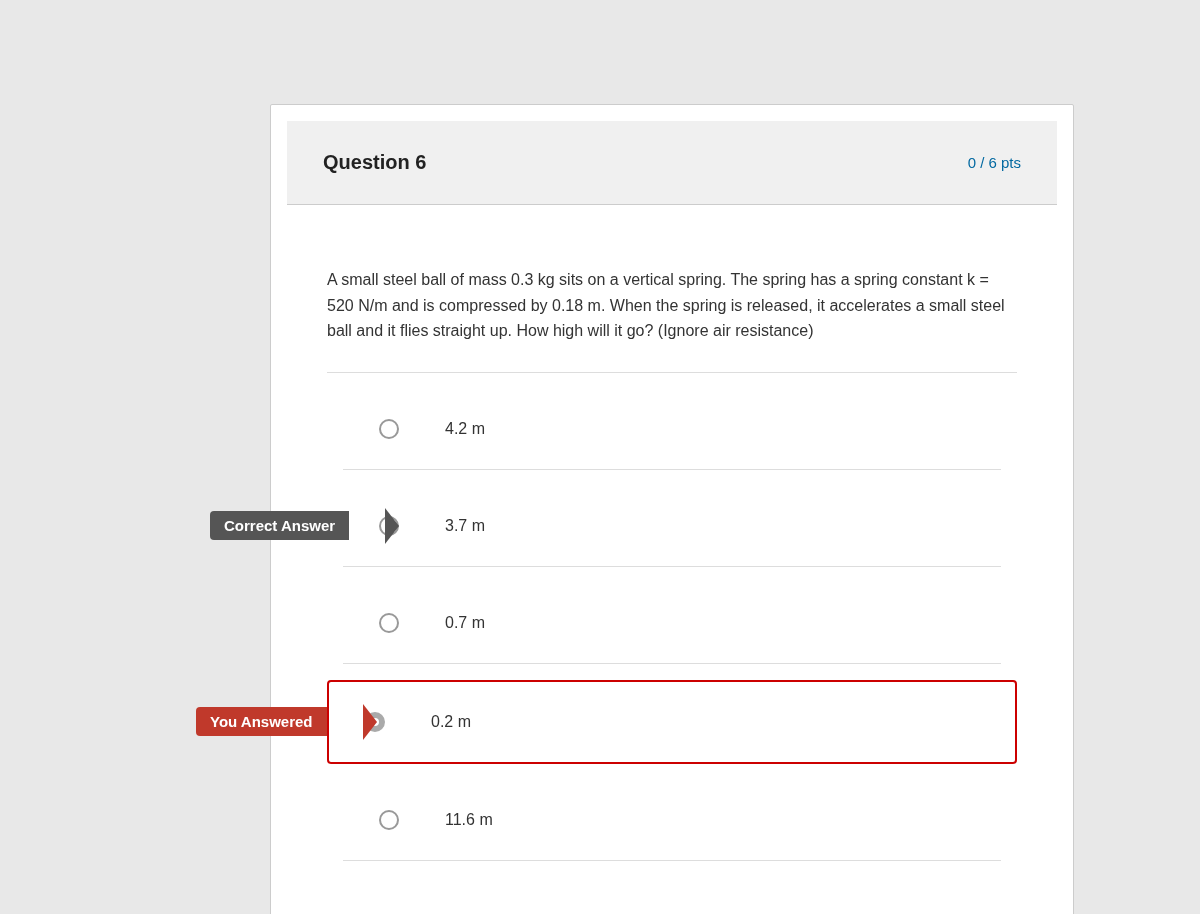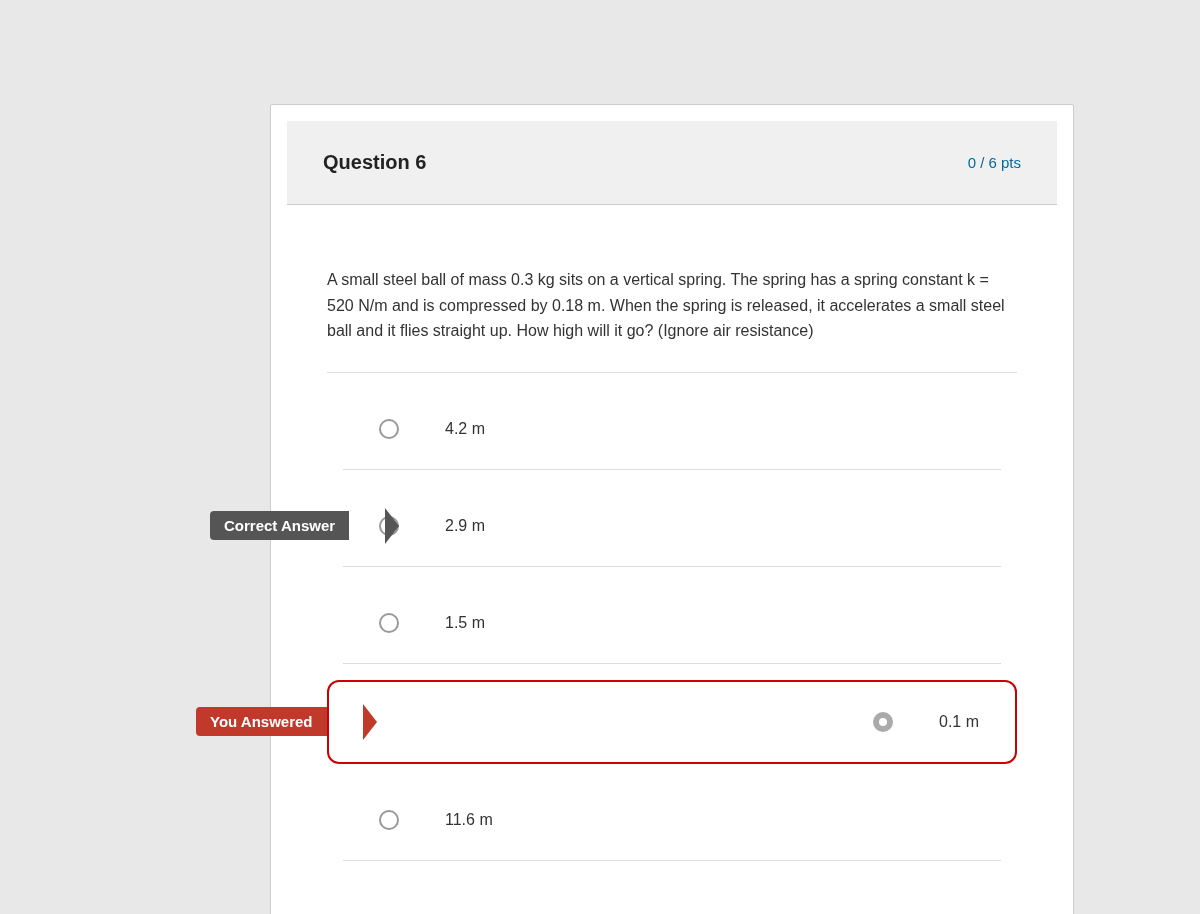--- a/index.html
+++ b/index.html
@@ -67,23 +67,22 @@
       border-bottom: 1px solid #ddd;
       padding: 14px 20px;
       display: flex;
       align-items: center;
       gap: 14px;
       position: relative;
     }
 
     .answer-option.selected-wrong {
       border: 2px solid #cc0000;
-      border-radius: 12px;
+      border-radius: 4px;
       margin: 4px 0;
-      justify-content: flex-end;
     }
 
     .radio-circle {
       width: 20px;
       height: 20px;
       border-radius: 50%;
       border: 2px solid #999;
       background: #fff;
       flex-shrink: 0;
       display: flex;
@@ -183,36 +182,36 @@
           <span class="option-text">4.2 m</span>
         </div>
 
         <div class="answer-option option-2-9-wrapper">
 
           <div class="side-label">
             <div class="side-label-box correct">Correct Answer</div>
             <div class="side-label-arrow correct"></div>
           </div>
           <div class="radio-circle"></div>
-          <span class="option-text">2.9 m</span>
+          <span class="option-text">3.7 m</span>
         </div>
 
         <div class="answer-option">
           <div class="radio-circle"></div>
-          <span class="option-text">1.5 m</span>
+          <span class="option-text">0.7 m</span>
         </div>
 
         <div class="answer-option selected-wrong option-0-2-wrapper">
 
           <div class="side-label">
             <div class="side-label-box wrong">You Answered</div>
             <div class="side-label-arrow wrong"></div>
           </div>
           <div class="radio-circle filled"></div>
-          <span class="option-text">0.1 m</span>
+          <span class="option-text">0.2 m</span>
         </div>
 
         <div class="answer-option">
           <div class="radio-circle"></div>
           <span class="option-text">11.6 m</span>
         </div>
 
       </div>
       <div class="bottom-padding"></div>
     </div>

